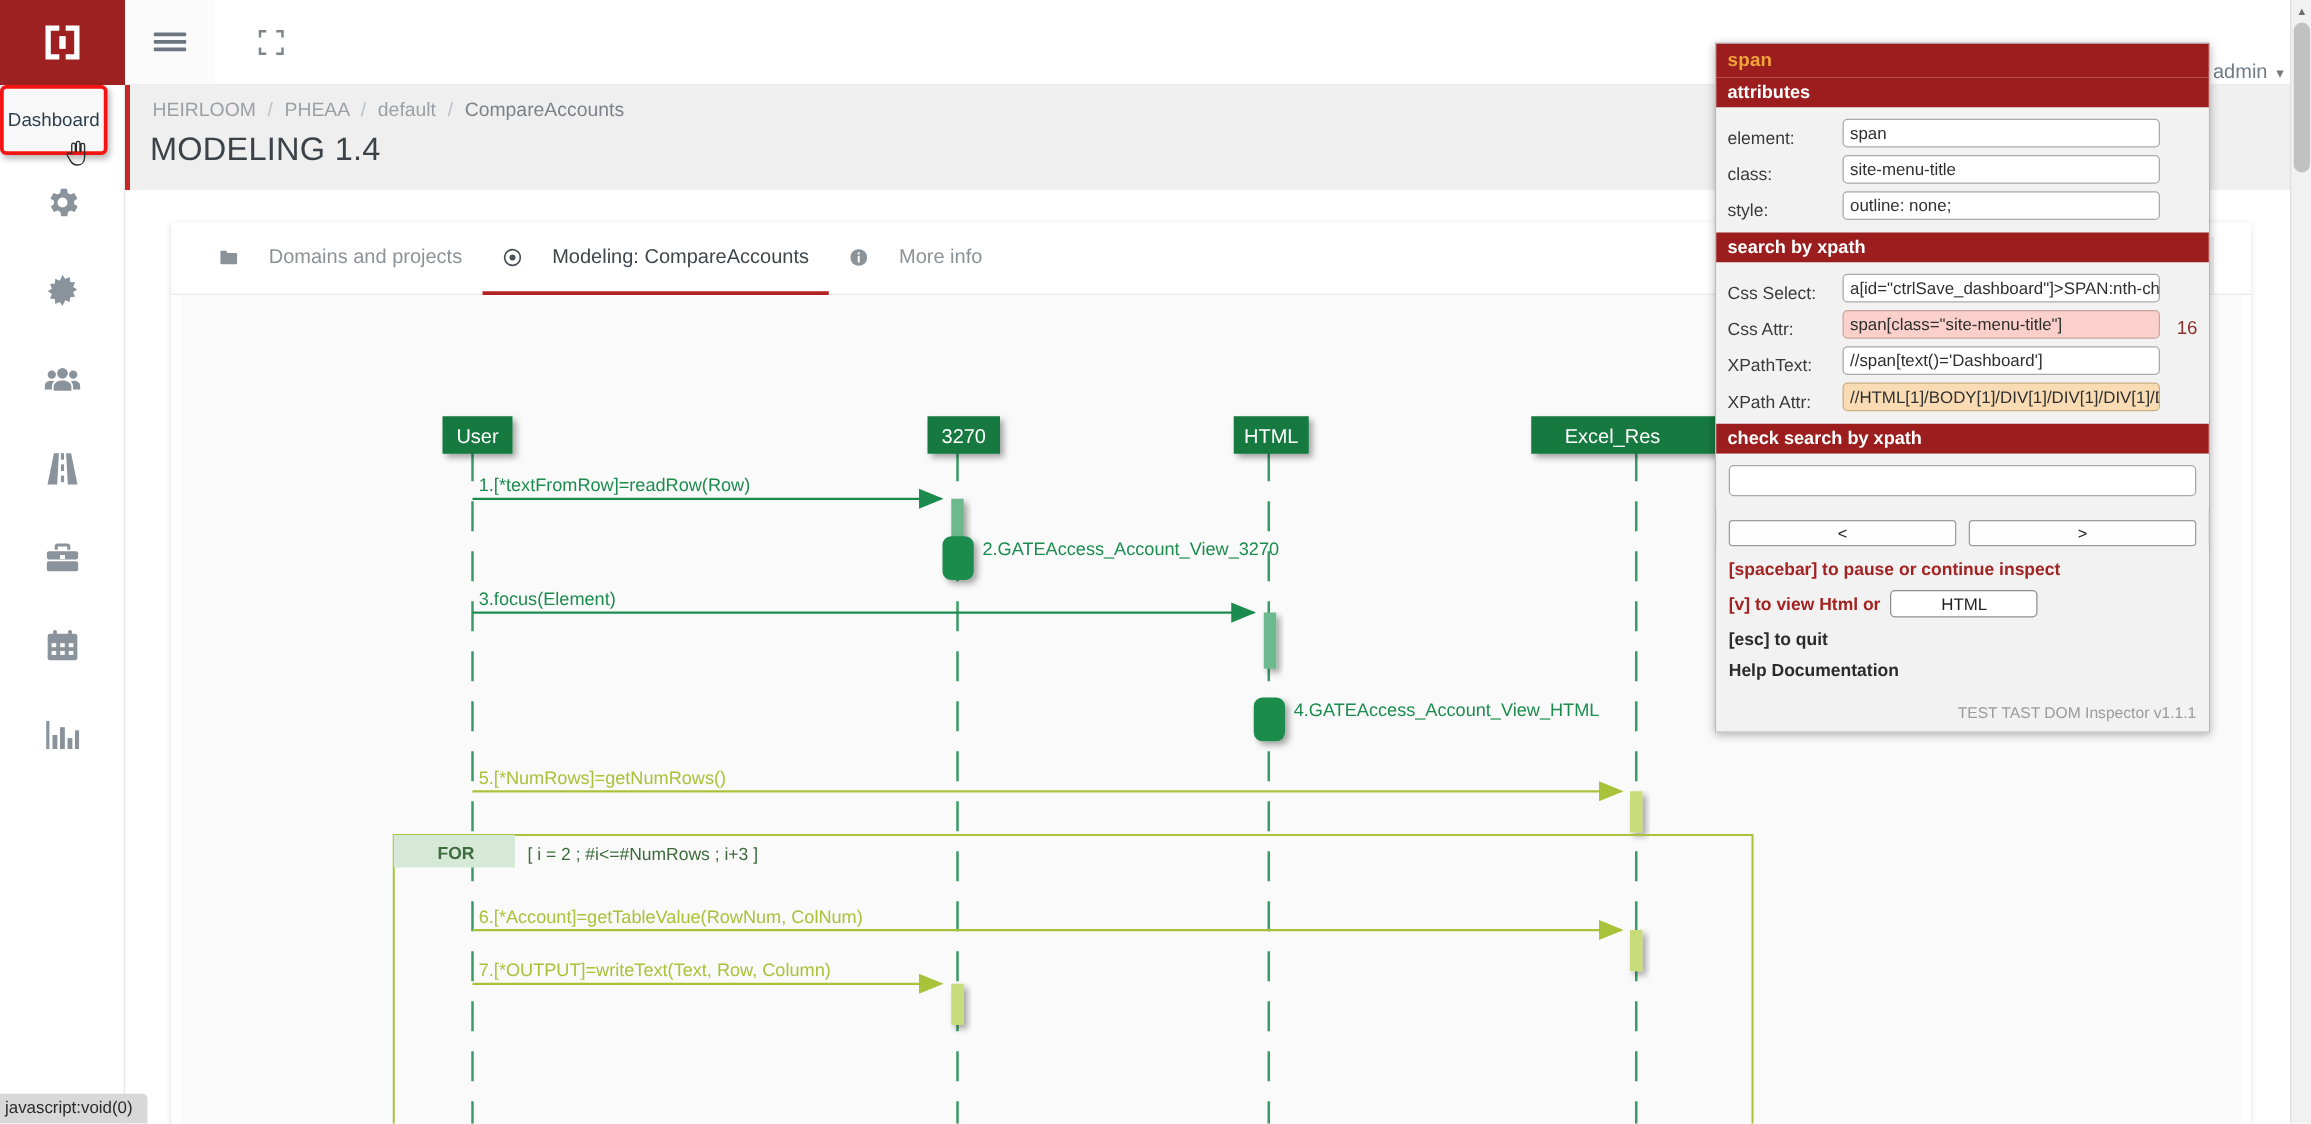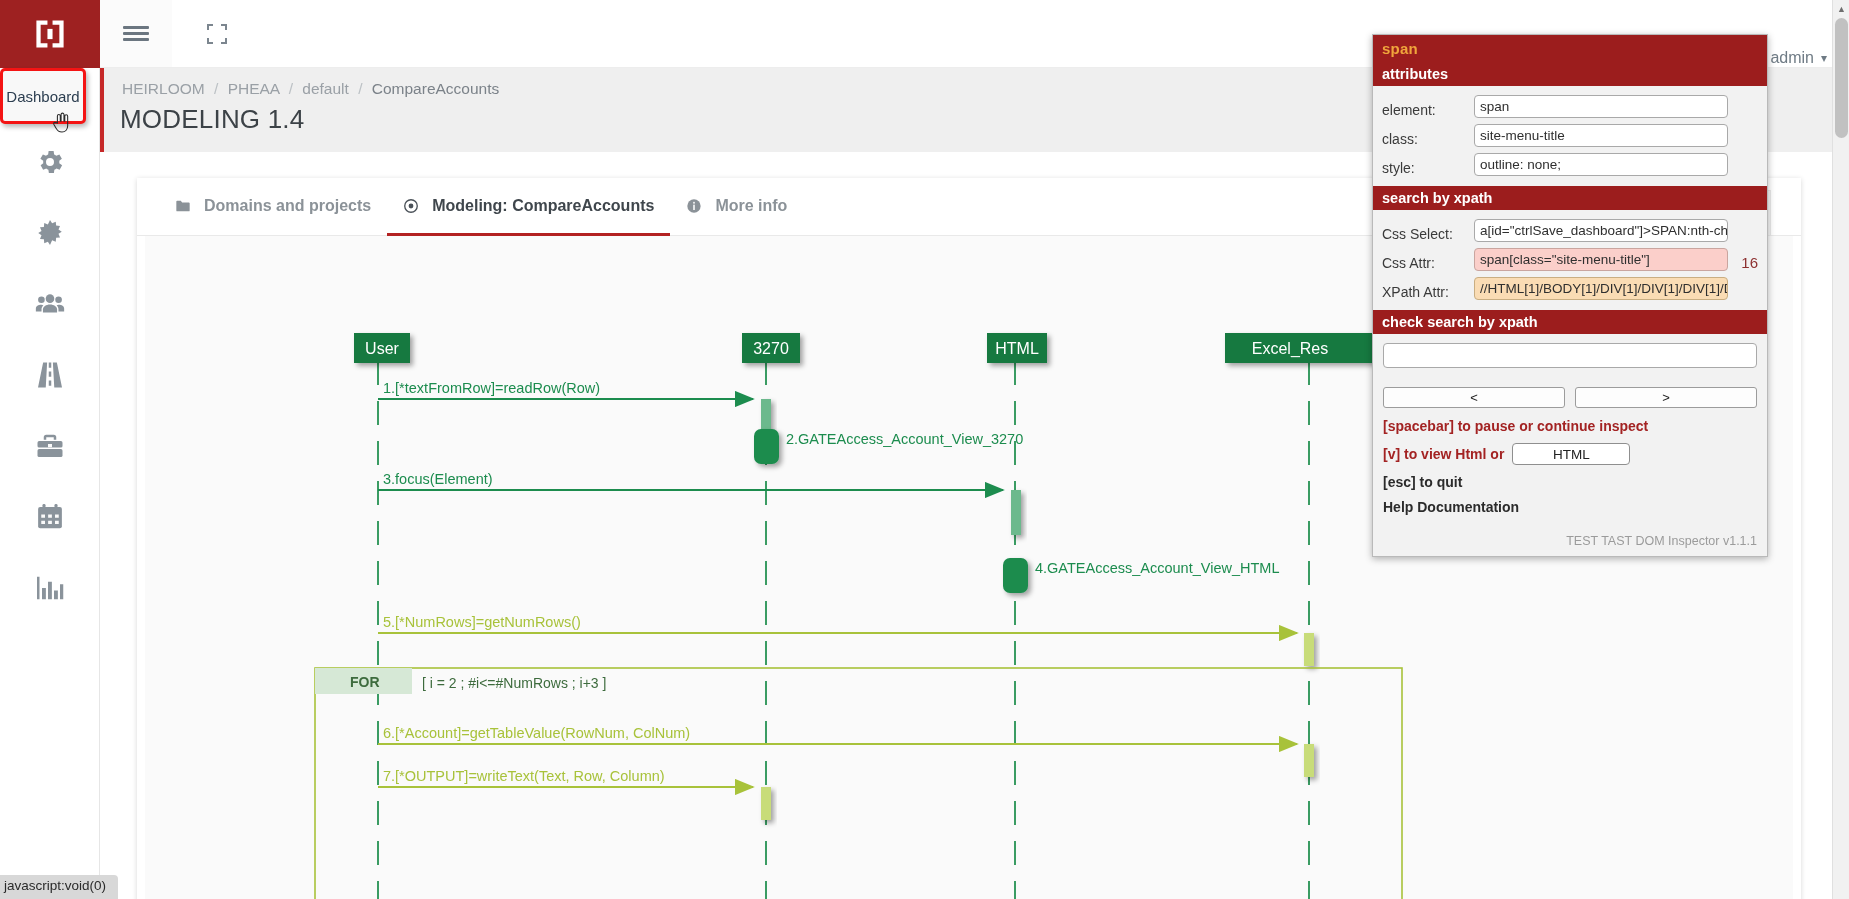--- a/index.html
+++ b/index.html
@@ -93,23 +93,23 @@
     width: 1664px; height: 760px;
     background: #ffffff;
     box-shadow: 0 1px 5px rgba(0,0,0,.16);
     z-index: 4;
   }
   #tabbar {
     position: relative; height: 58px; border-bottom: 1px solid #e9e9e9;
     padding-left: 22px; display: flex; align-items: stretch;
   }
   .tab {
-    display:flex; align-items:center; gap:13px;
+    display:flex; align-items:center; gap:24px;
     padding: 0 16px; font-size: 16px; color: #8b9298; cursor: pointer;
-    border-bottom: 3px solid transparent; margin-bottom:-1px;font-weight:bold;
+    border-bottom: 3px solid transparent; margin-bottom:-1px;
   }
   .tab.active { color: #3f464c; border-bottom-color: #b32222; }
   .tab svg { width: 16px; height: 16px; fill: #8b9298; }
   .tab.active svg { fill: #4a5158; }
 
   #tab-actions {
     position: absolute; right: 30px; top: 12px; display: flex;
   }
   .act-btn {
     width: 46px; height: 46px; background: #f5f5f5; border: 1px solid #eaeaea;
@@ -495,20 +495,25 @@
         <span class="f-label">Css Select:</span>
         <span class="f-input">a[id="ctrlSave_dashboard"]&gt;SPAN:nth-child(2)</span>
         <span class="f-count"></span>
       </div>
       <div class="f-row">
         <span class="f-label">Css Attr:</span>
         <span class="f-input pink">span[class="site-menu-title"]</span>
         <span class="f-count">16</span>
       </div>
       <div class="f-row">
+        <span class="f-label">XPathText:</span>
+        <span class="f-input">//span[text()='Dashboard']</span>
+        <span class="f-count"></span>
+      </div>
+      <div class="f-row">
         <span class="f-label">XPath Attr:</span>
         <span class="f-input orange">//HTML[1]/BODY[1]/DIV[1]/DIV[1]/DIV[1]/DIV[1</span>
         <span class="f-count"></span>
       </div>
     </div>
 
     <div class="insp-section">check search by xpath</div>
     <div class="check-body">
       <div id="check-input"></div>
     </div>

